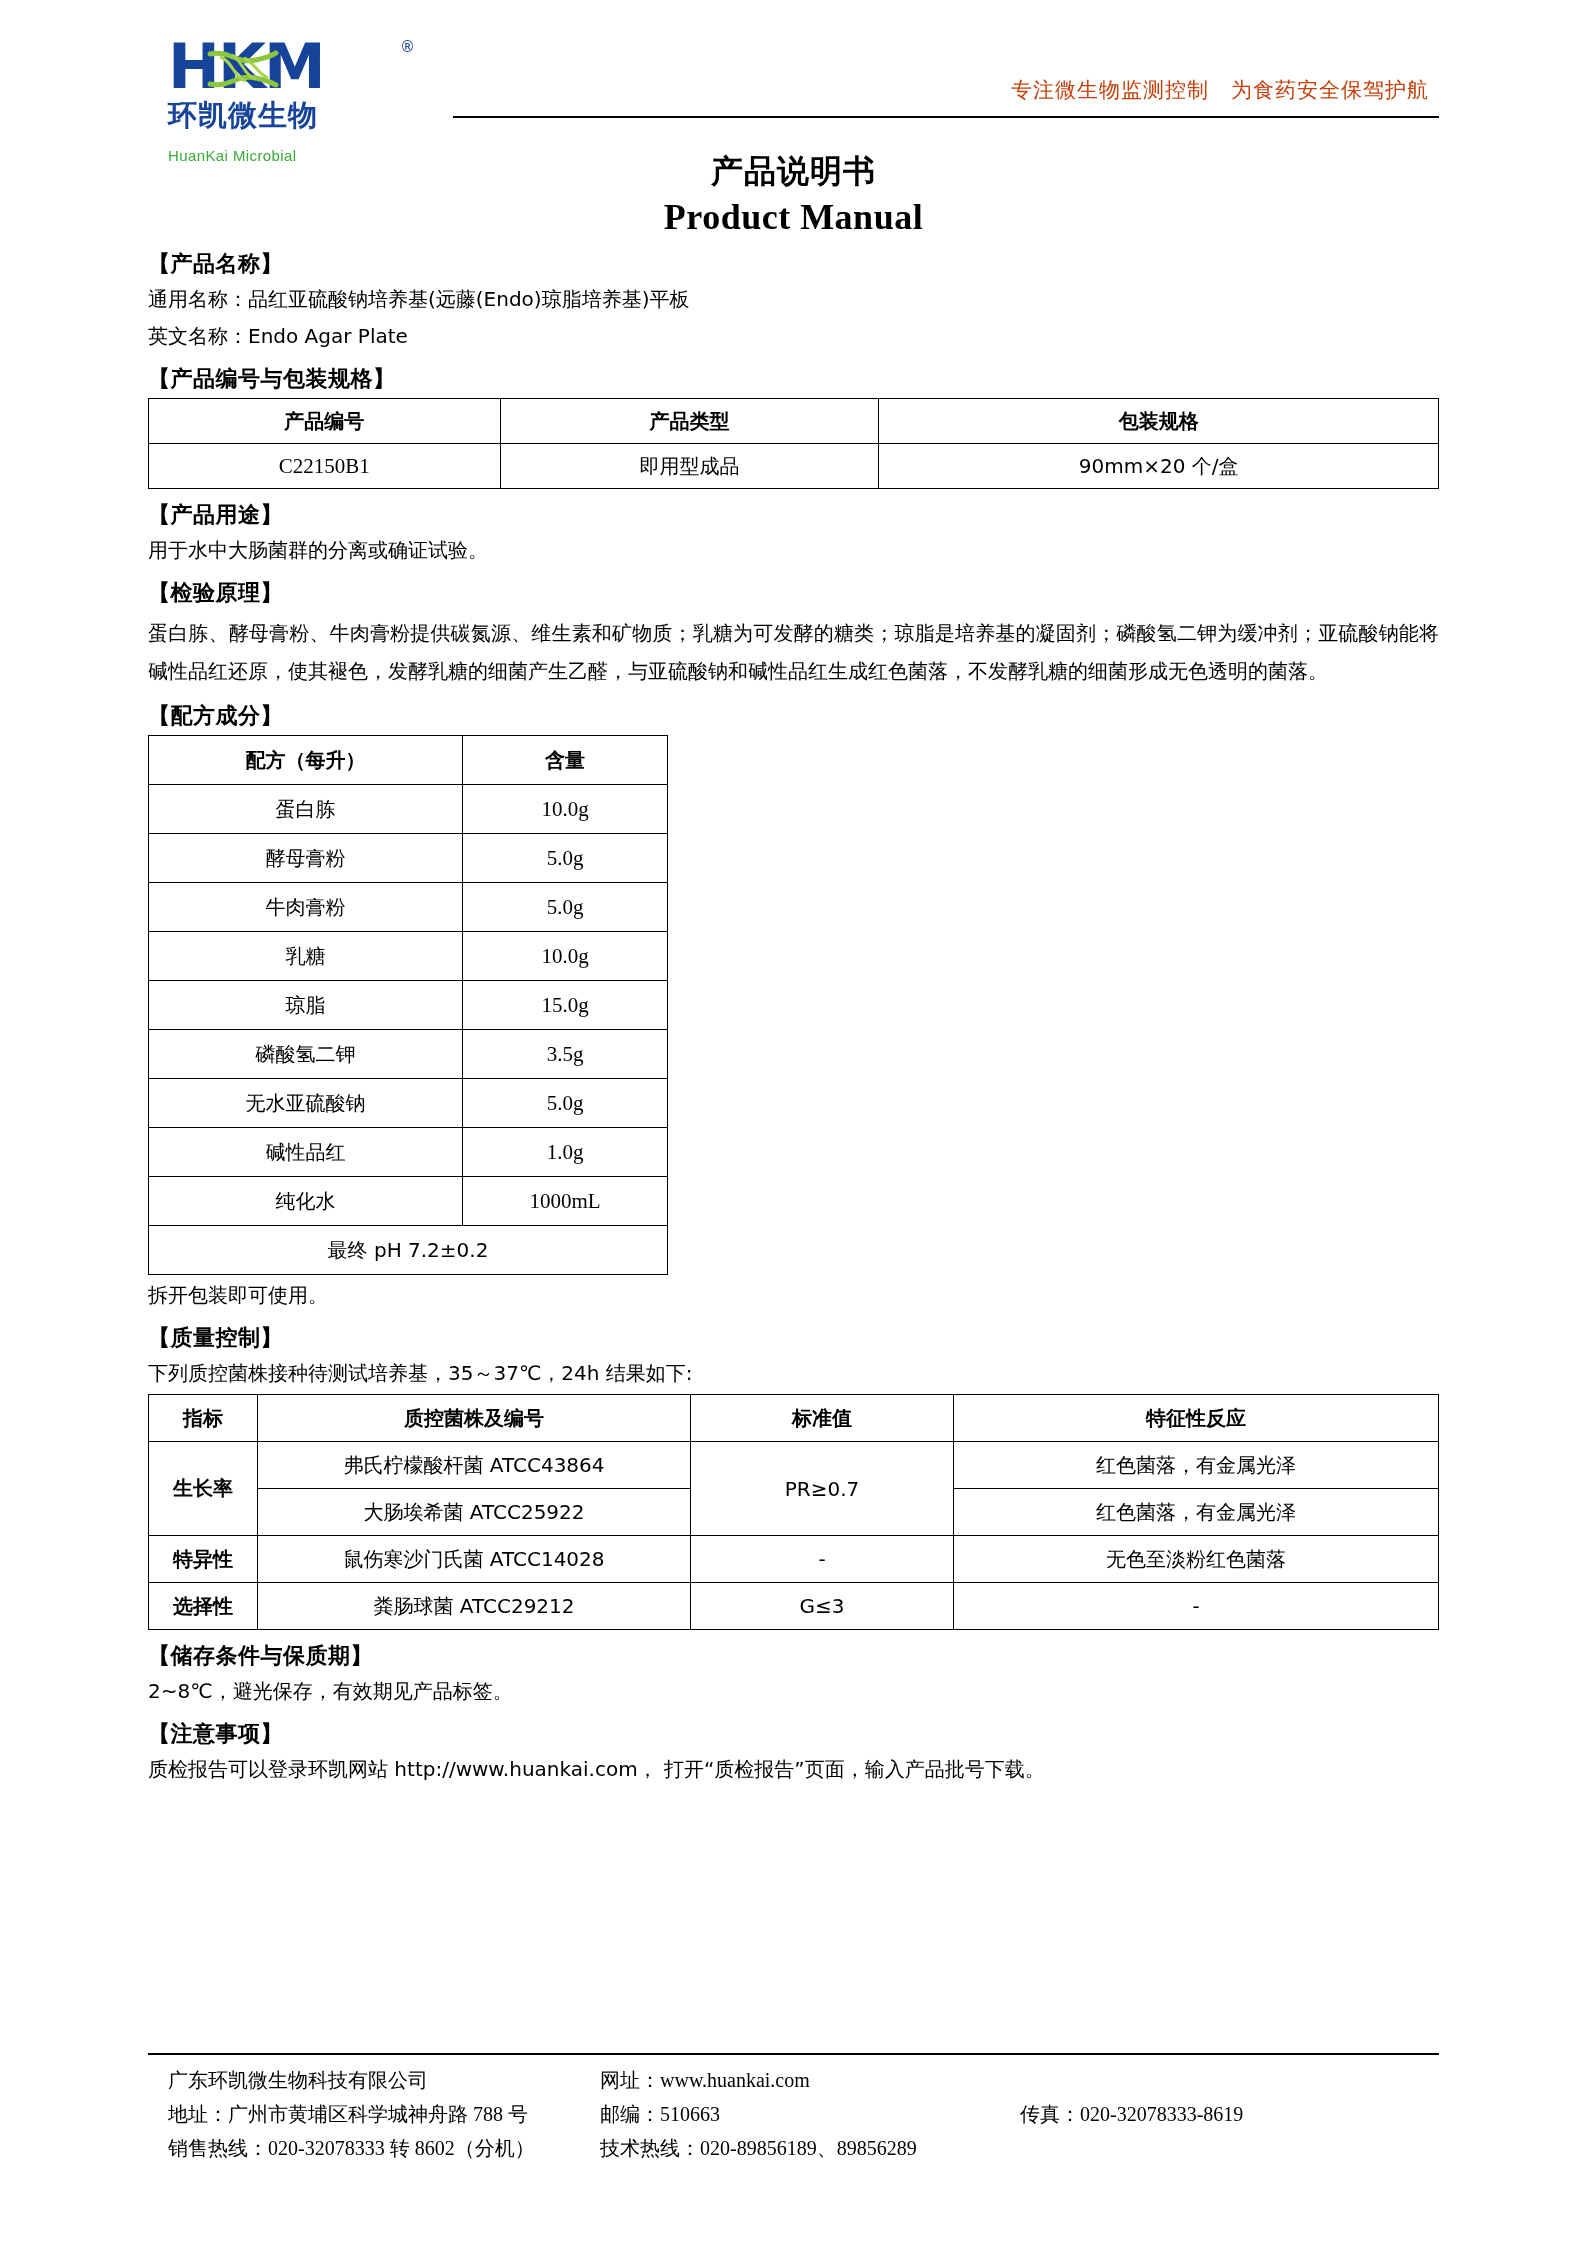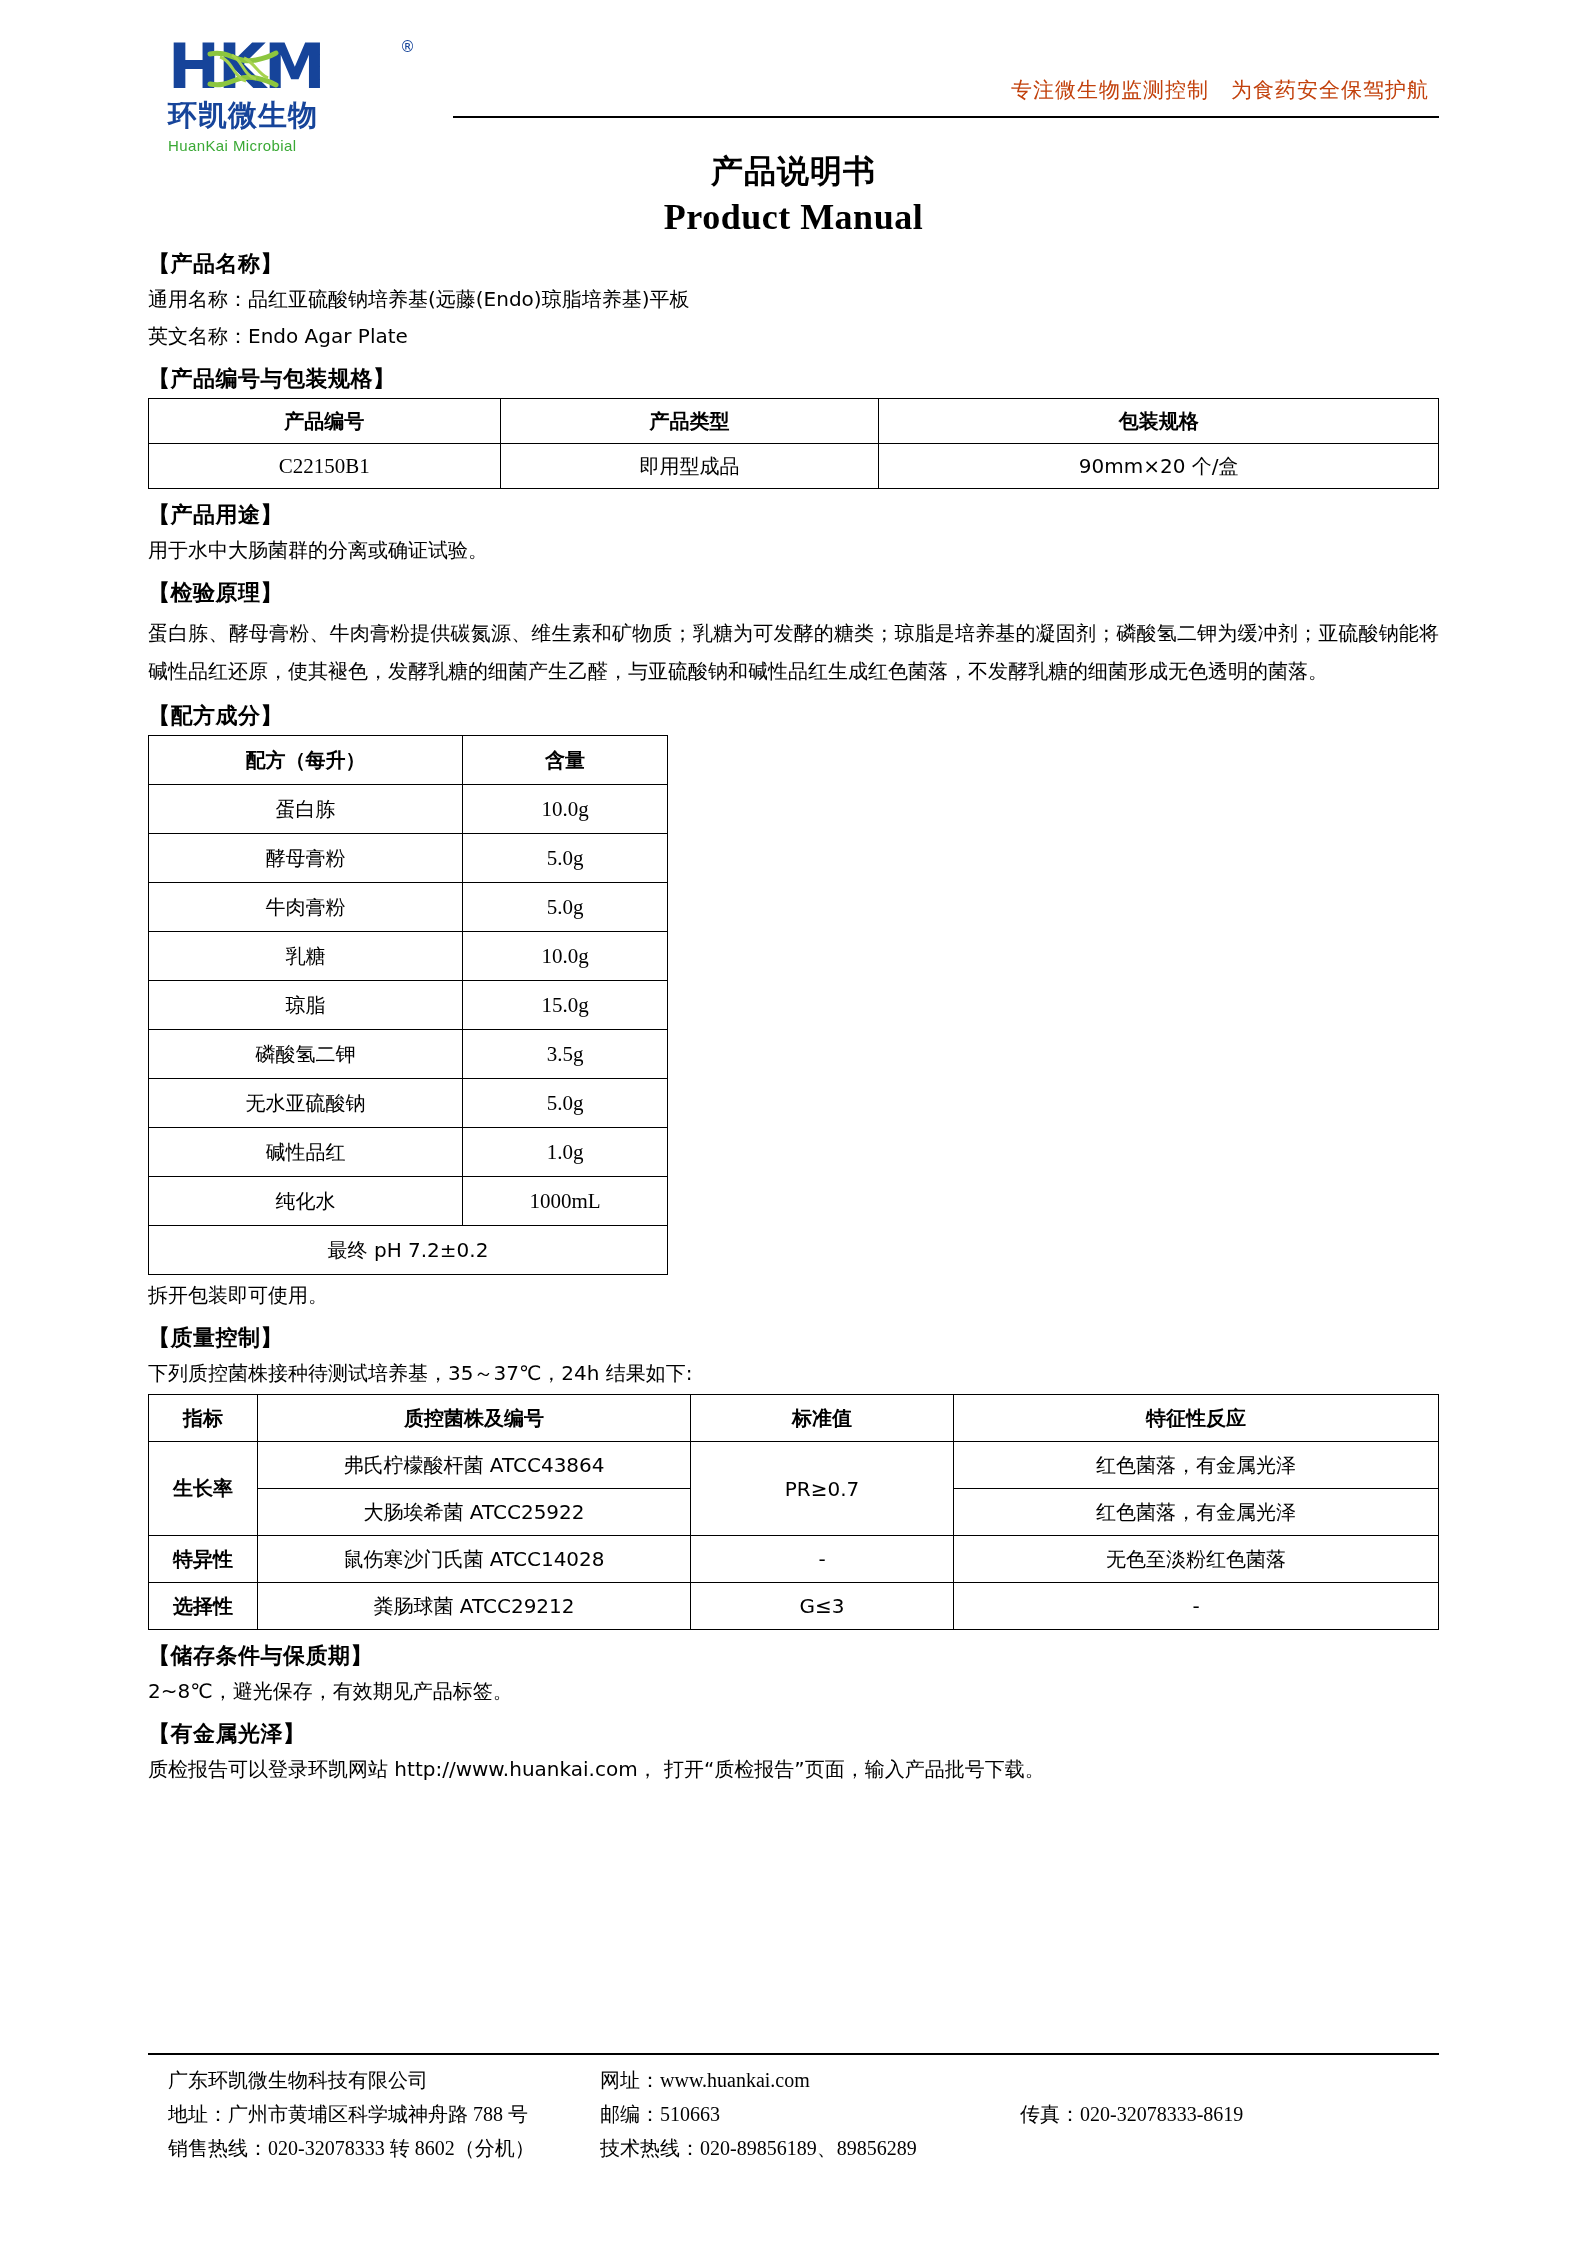--- a/index.html
+++ b/index.html
@@ -71,21 +71,21 @@
     font-size: 29px;
     color: #16449a;
     letter-spacing: 1px;
     margin-top: -2px;
   }
   .logo-en {
     font-family: "Liberation Sans", sans-serif;
     font-size: 15px;
     color: #3aa935;
     letter-spacing: 0.4px;
-    margin-top: 1px;
+    margin-top: 11px;
   }
   .tagline {
     position: absolute;
     right: 10px;
     top: 48px;
     font-size: 21px;
     font-family: "DejaVu Sans", sans-serif;
     color: #c2410c;
     letter-spacing: 1px;
     white-space: nowrap;
@@ -374,21 +374,21 @@
         <td class="strain">粪肠球菌 ATCC29212</td>
         <td class="std">G≤3</td>
         <td>-</td>
       </tr>
     </tbody>
   </table>
 
   <div class="sec-head">【储存条件与保质期】</div>
   <div class="body-line">2~8℃，避光保存，有效期见产品标签。</div>
 
-  <div class="sec-head">【有金属光泽】</div>
+  <div class="sec-head">【注意事项】</div>
   <div class="body-line">质检报告可以登录环凯网站 http://www.huankai.com， 打开“质检报告”页面，输入产品批号下载。</div>
 
   <div class="footer">
     <div class="footer-rule"></div>
     <div class="footer-grid">
       <div class="footer-col-left">
         <div>广东环凯微生物科技有限公司</div>
         <div>地址：广州市黄埔区科学城神舟路 788 号</div>
         <div>销售热线：020-32078333 转 8602（分机）</div>
       </div>

